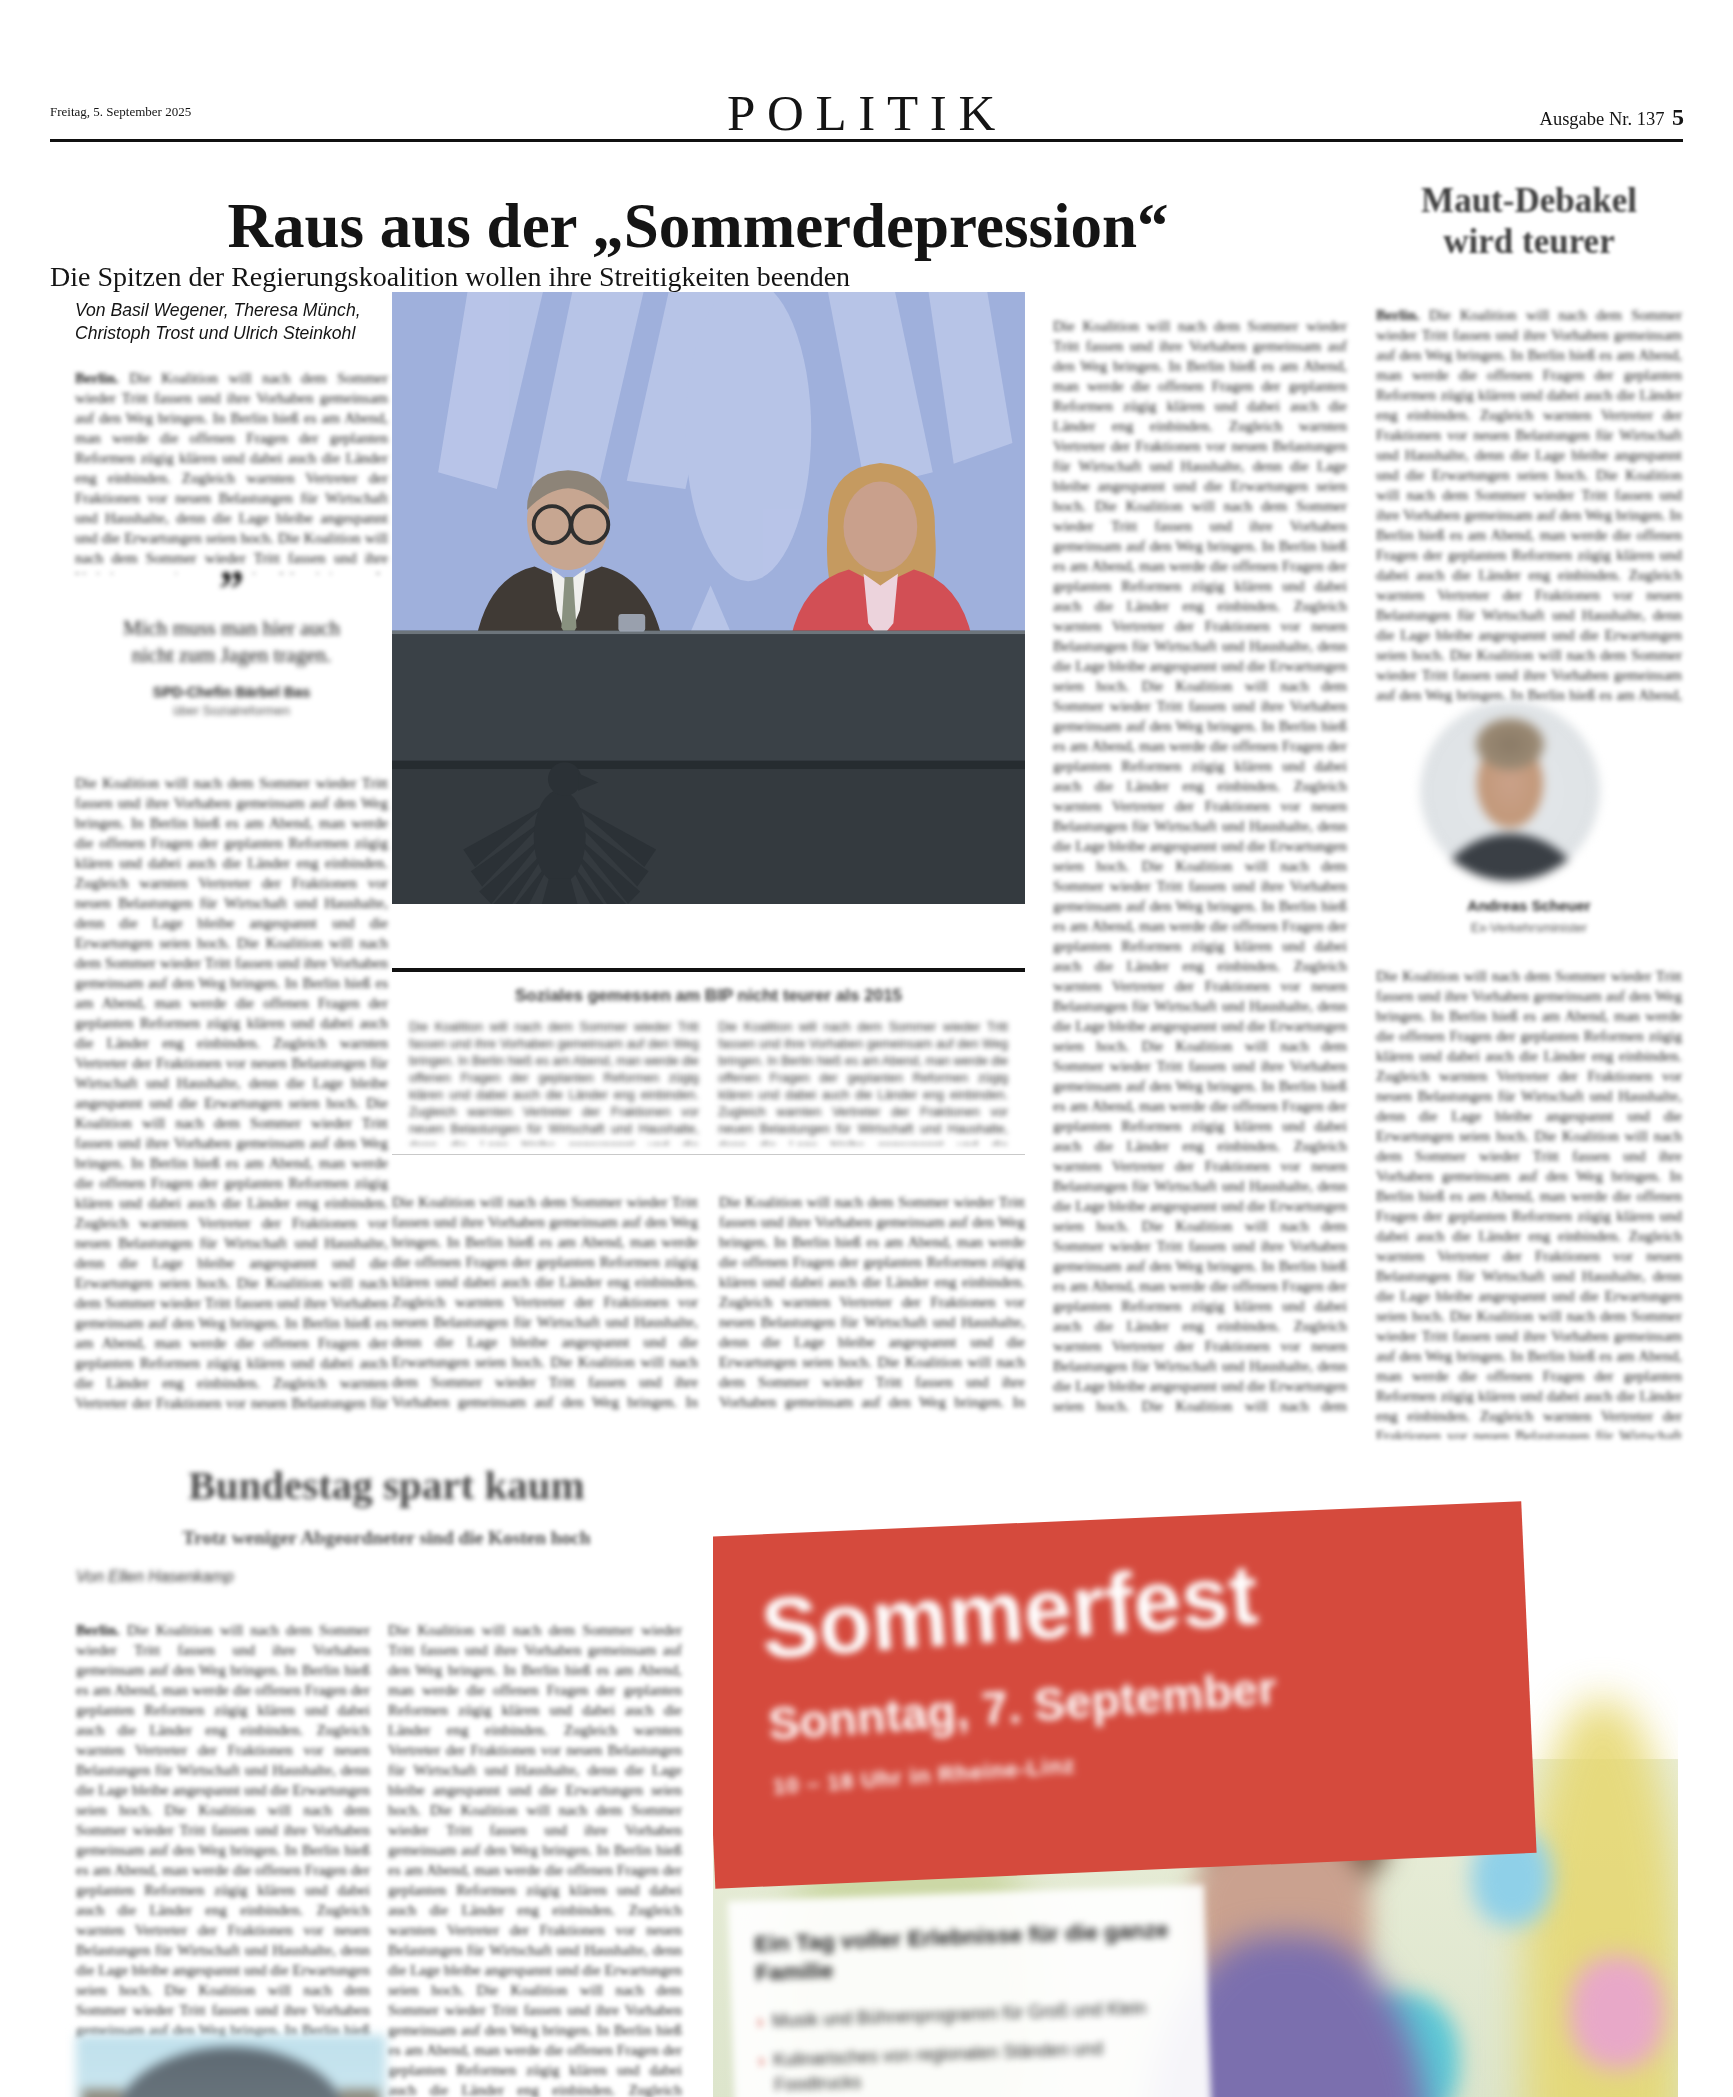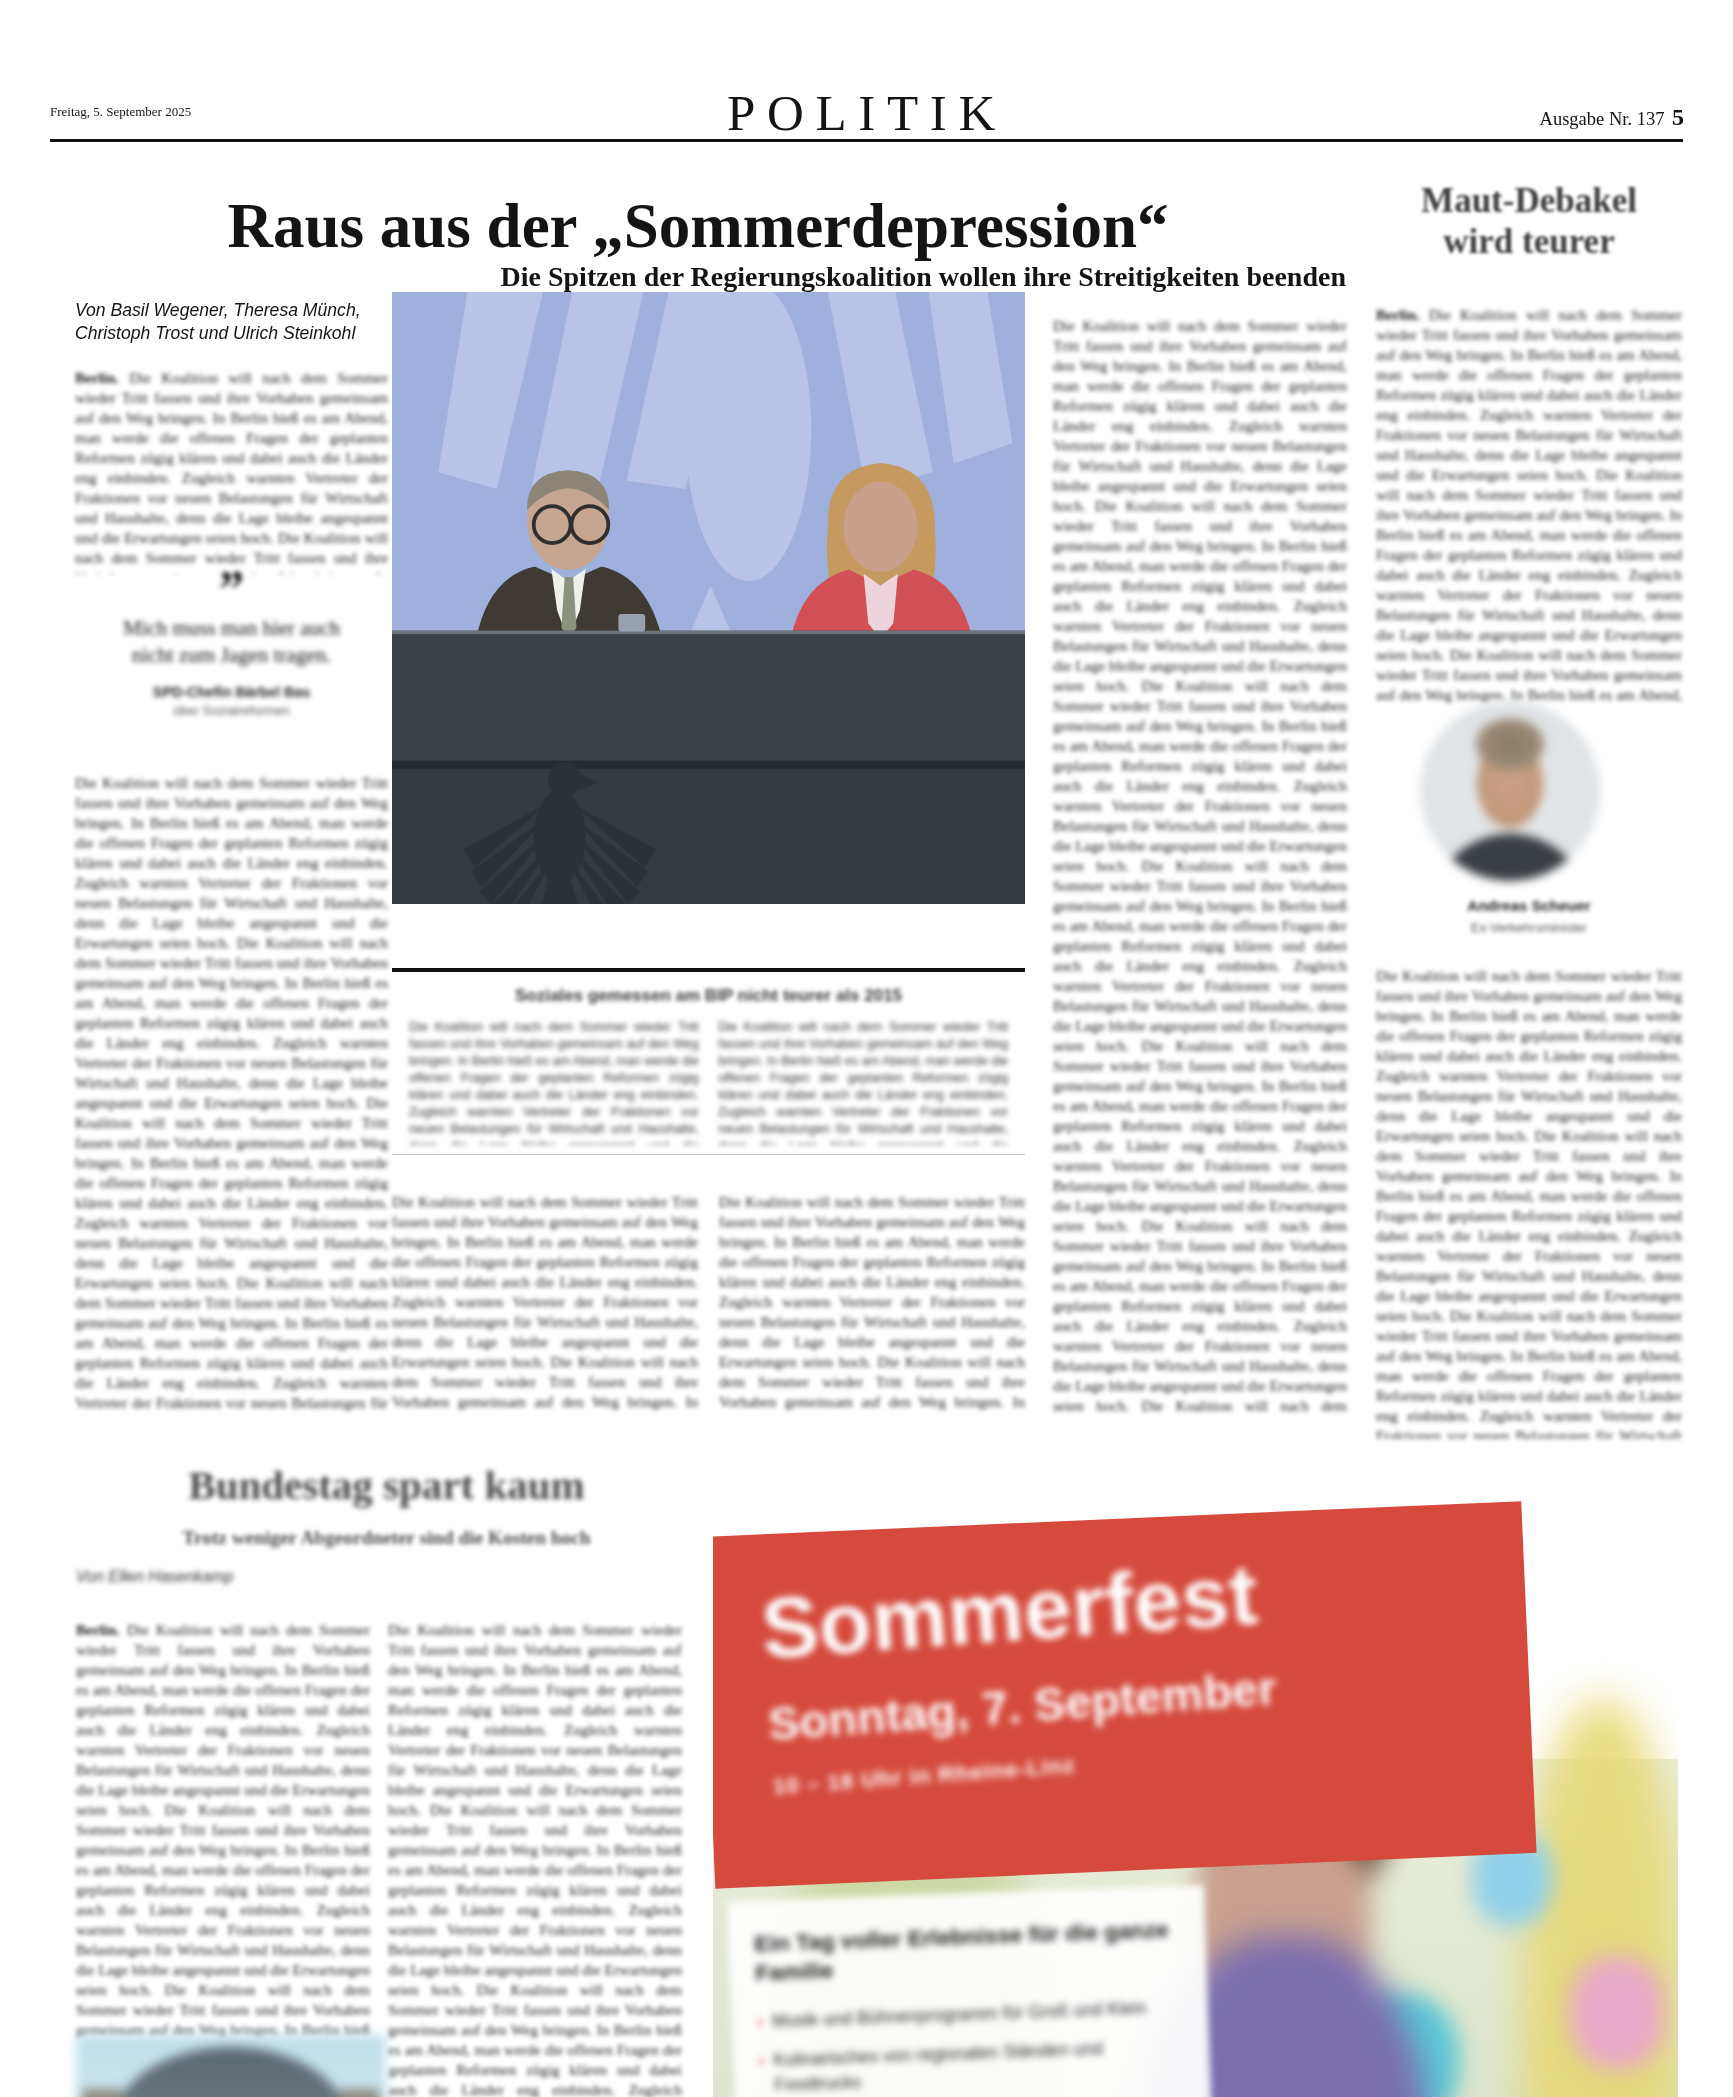--- a/index.html
+++ b/index.html
@@ -6,21 +6,21 @@
   #page{position:relative;width:1734px;height:2527px;background:var(--page-bg);font-family:"Liberation Serif",serif;color:#141414;overflow:hidden;}
   .abs{position:absolute;}
   
   .hdr-date{left:50px;top:104px;font-size:13px;}
   .hdr-section{left:0;right:0;top:84px;text-align:center;font-size:51px;letter-spacing:11.7px;}
   .hdr-issue{right:50px;top:104px;font-size:18.5px;text-align:right;}
   .hdr-issue b{font-size:24px;margin-left:7.6px;}
   .hdr-rule{left:50px;top:139px;width:1633px;height:2.9px;background:#111;}
   
   .m-headline{left:50px;top:180px;width:1296px;text-align:center;font-size:63px;font-weight:bold;line-height:69px;margin-top:12px;}
-  .m-subhead{left:50px;top:261px;width:1296px;text-align:right;font-size:28px;font-weight:bold;}
+  .m-subhead{left:50px;top:261px;width:1296px;text-align:left;font-size:28px;font-weight:normal;}
   .byline{left:75px;top:299px;width:313px;font-family:"Liberation Sans",sans-serif;font-style:italic;font-size:17.6px;line-height:22.7px;}
   .btxt{font-size:15px;line-height:20px;text-align:justify;overflow:hidden;filter:blur(2.1px);color:#1c1c1c;}
   .btxt .lead{font-weight:bold;}
   .col1a{left:75px;top:353px;width:313px;height:206px;}
   .quoteblock{left:75px;top:567px;width:313px;height:180px;text-align:center;filter:blur(2.5px);}
   .qmark{font-size:50px;font-weight:bold;line-height:42px;}
   .qtext{font-size:21px;line-height:27px;margin:5.9px auto 0;width:252px;}
   .qattr{font-family:"Liberation Sans",sans-serif;font-weight:bold;font-size:14.3px;margin-top:15px;color:#222;}
   .qrole{font-family:"Liberation Sans",sans-serif;font-size:13px;color:#555;margin-top:3.4px;}
   .col1b{left:75px;top:758px;width:313px;height:643px;}

